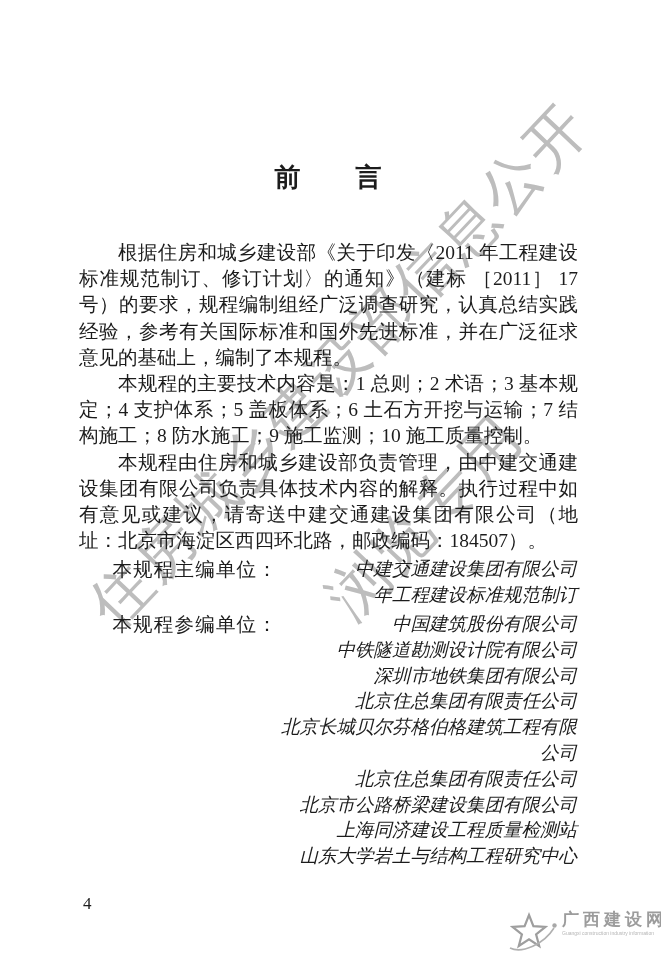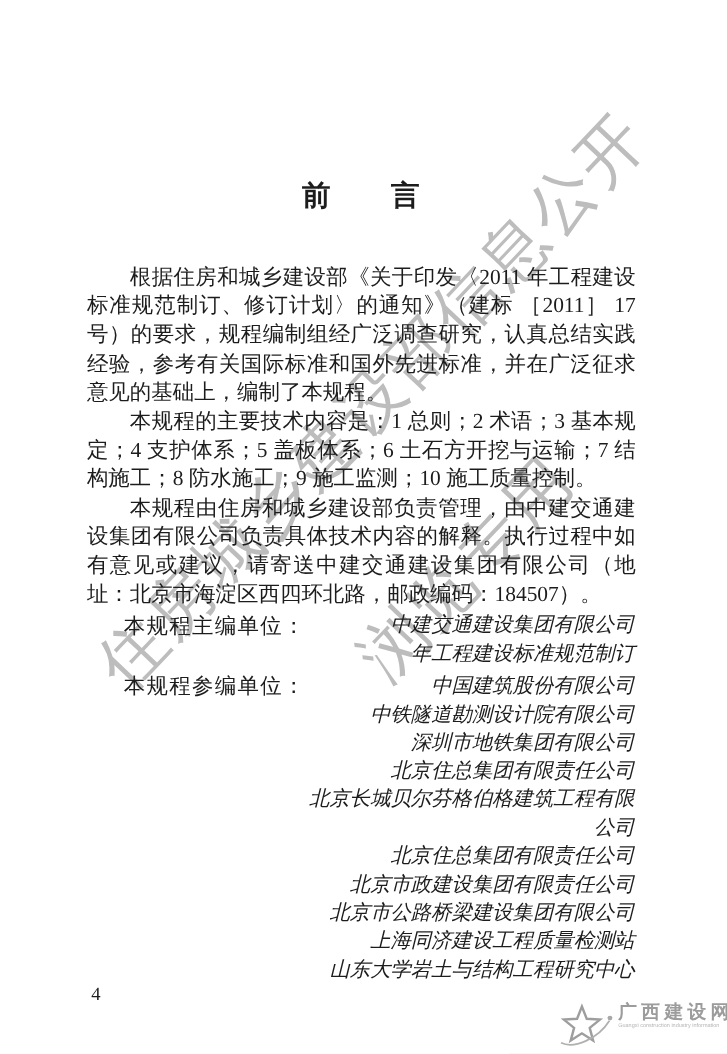--- a/index.html
+++ b/index.html
@@ -139,21 +139,20 @@
 
     <div class="editor-block">
       <div class="editor-label">本规程参编单位：</div>
       <div class="editor-companies">
           <div class="company">中国建筑股份有限公司</div>
           <div class="company">中铁隧道勘测设计院有限公司</div>
           <div class="company">深圳市地铁集团有限公司</div>
           <div class="company">北京住总集团有限责任公司</div>
           <div class="company">北京长城贝尔芬格伯格建筑工程有限公司</div>
           <div class="company">北京住总集团有限责任公司</div>
-          <div class="company">北京市政建设集团有限责任公司</div>
           <div class="company">北京市公路桥梁建设集团有限公司</div>
           <div class="company">上海同济建设工程质量检测站</div>
           <div class="company">山东大学岩土与结构工程研究中心</div>
         </div>
     </div>
   </div>
 
   <div class="page-number">4</div>
 
   <div class="footer-logo">

